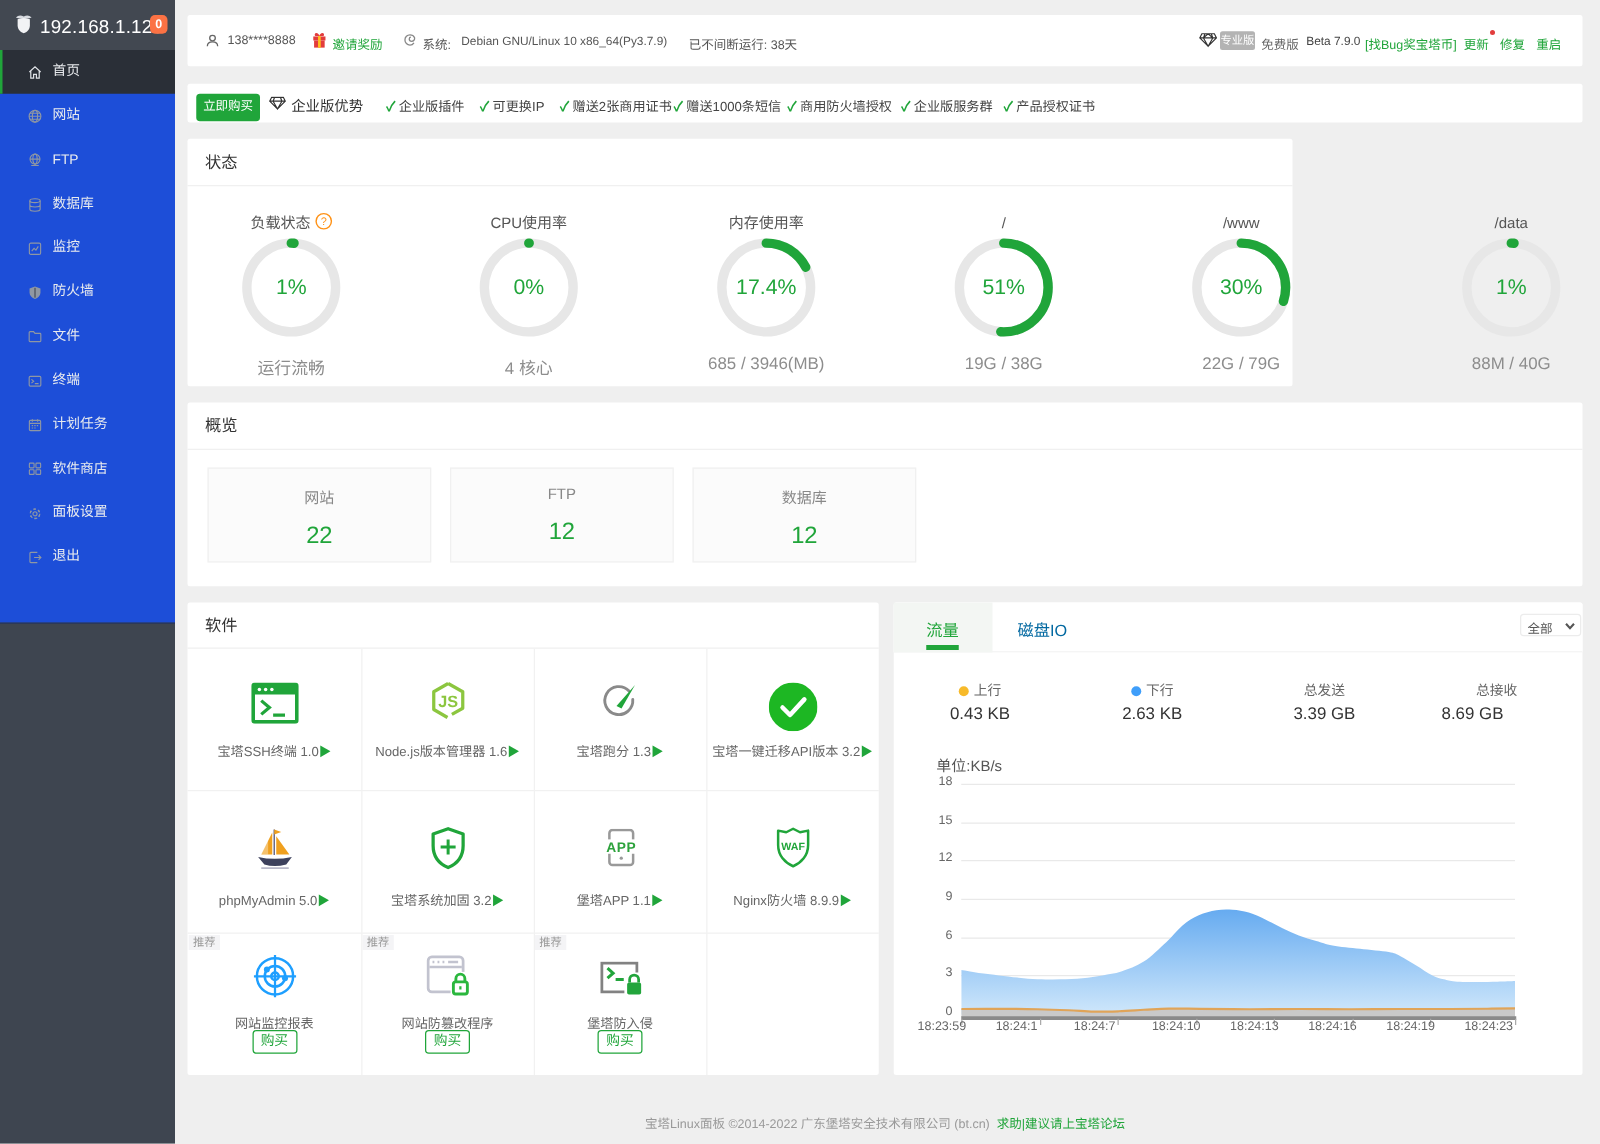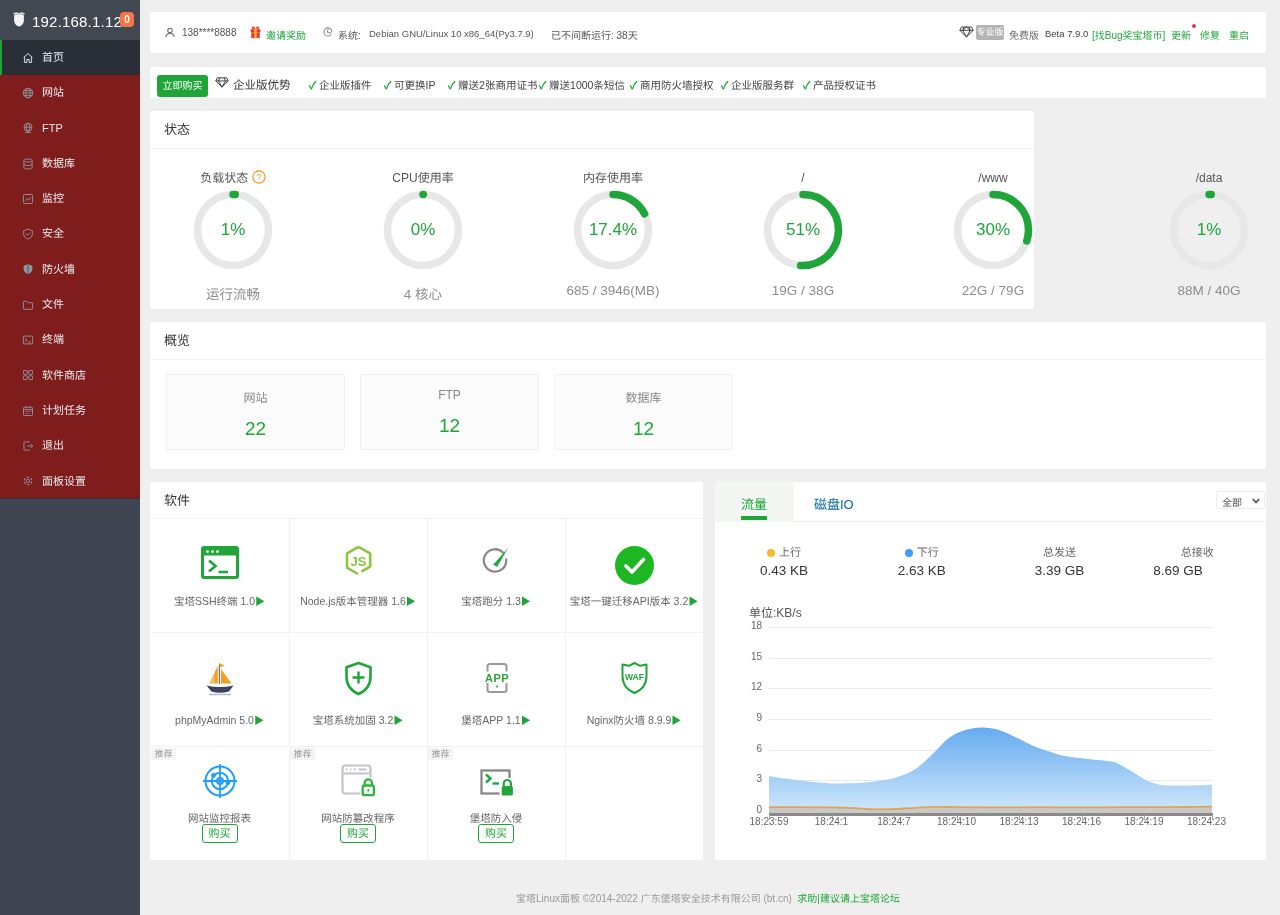--- a/index.html
+++ b/index.html
@@ -6,21 +6,21 @@
 * { margin:0; padding:0; box-sizing:border-box; }
 html,body { width:1280px; height:915px; overflow:hidden; }
 body { font-family:"Liberation Sans", sans-serif; background:#efefef; position:relative; font-size:12px; color:#444; }
 .abs { position:absolute; }
 .panel { position:absolute; background:#fff; border-radius:2px; }
 .ptitle { position:absolute; left:0; top:0; right:0; height:38px; line-height:38px; padding-left:14px; font-size:13px; color:#333; border-bottom:1px solid #f0f0f0; }
 .green { color:#20a53a; }
 
 #sidebar { position:absolute; left:0; top:0; width:140px; height:915px; background:#3e4550; }
 #sidehead { position:absolute; left:0; top:0; width:140px; height:40px; background:#424851; }
-#menu { position:absolute; left:0; top:40px; width:140px; height:459px; background:#7f1d1d; border-bottom:1px solid #2e333b; }
+#menu { position:absolute; left:0; top:40px; width:140px; height:459px; background:#1d4ed8; border-bottom:1px solid #2e333b; }
 .mitem { position:relative; height:35.3px; line-height:35.3px; padding-left:42px; color:#e9ebee; font-size:11px; }
 .mitem svg { position:absolute; left:22px; top:50%; margin-top:-6px; }
 .mitem.active { background:#2a2f37; border-left:2px solid #20a53a; padding-left:40px; }
 .mitem.active svg { left:20px; }
 
 .gcol { position:absolute; width:140px; text-align:center; }
 .glabel { font-size:12px; color:#555; height:18px; line-height:18px; }
 .gval { position:absolute; width:100%; top:51px; font-size:17px; color:#20a53a; text-align:center; }
 .gsub { position:absolute; width:140%; left:-20%; top:101.5px; font-size:13.5px; color:#8d8d8d; text-align:center; white-space:nowrap;margin-top:12px; }
 
@@ -32,21 +32,21 @@
 .sname { position:absolute; width:100%; text-align:center; font-size:10.5px; color:#666; white-space:nowrap; }
 .play { color:#20a53a; font-size:10px; }
 .buy { position:absolute; left:50%; transform:translateX(-50%); top:78px; width:36px; height:19px; line-height:17px; border:1px solid #20a53a; border-radius:3px; color:#20a53a; font-size:11px; background:#fff; text-align:center; }
 .rectag { position:absolute; left:1px; top:2px; width:25px; height:12px; line-height:12px; text-align:center; font-size:9px; color:#999; background:#f4f4f6; }
 
 .legl { position:absolute; top:543px; width:138px; text-align:center; font-size:11px; color:#666; }
 .legv { position:absolute; top:563px; width:138px; text-align:center; font-size:13.5px; color:#333; }
 .dot { display:inline-block; width:8px; height:8px; border-radius:50%; margin-right:4px; vertical-align:-1px; }
 .gl { position:absolute; left:769px; width:443px; height:1px; background:#e9e9e9; }
 .ylab { position:absolute; width:30px; text-align:right; font-size:10px; color:#666; }
-.xlab { position:absolute; top:816px; width:70px; text-align:center; font-size:10px; color:#666; }
+.xlab { position:absolute; top:816px; width:70px; text-align:left; font-size:10px; color:#666; }
 </style>
 </head>
 <body>
 
 <div id="sidebar">
   <div id="sidehead">
     <svg class="abs" style="left:12px;top:11px" width="14" height="17" viewBox="0 0 20 24">
       <path d="M10 4 L17 6 V13 C17 18 13.5 21 10 22 C6.5 21 3 18 3 13 V6 Z" fill="#f2f3f5"></path>
       <path d="M1 4 Q5 0 10 3 Q15 0 19 4 Q15 6 10 4.6 Q5 6 1 4Z" fill="#d8dbe0"></path>
     </svg>
@@ -68,53 +68,49 @@
           <path d="M2.7 7 H13.3 M4 13.8 H12 M8 12.3 V13.8"></path>
         </svg>FTP</div>
     <div class="mitem"><svg width="12" height="12" viewBox="0 0 16 16" fill="none" stroke="#8f97a3" stroke-width="1.2">
           <ellipse cx="8" cy="3.4" rx="5.5" ry="2.1"></ellipse>
           <path d="M2.5 3.4 V12.6 C2.5 13.8 5 14.7 8 14.7 C11 14.7 13.5 13.8 13.5 12.6 V3.4 M2.5 8 C2.5 9.2 5 10.1 8 10.1 C11 10.1 13.5 9.2 13.5 8"></path>
         </svg>数据库</div>
     <div class="mitem"><svg width="12" height="12" viewBox="0 0 16 16" fill="none" stroke="#8f97a3" stroke-width="1.2">
           <rect x="2" y="2" width="12" height="12" rx="1.5"></rect>
           <path d="M4.5 10.5 L7 7.5 L9 9.5 L11.5 5.5"></path>
         </svg>监控</div>
-    <div class="mitem"><svg width="12" height="12" viewBox="0 0 16 16" fill="none" stroke="#8f97a3" stroke-width="1.2">
-          <path d="M8 1.5 L13.8 3.6 V8 C13.8 11.5 11.3 13.7 8 14.8 C4.7 13.7 2.2 11.5 2.2 8 V3.6 Z"></path>
-          <path d="M5.5 7.8 L7.3 9.6 L10.5 6.2"></path>
-        </svg>安全</div>
     <div class="mitem"><svg width="12" height="12" viewBox="0 0 16 16">
           <path d="M8 1.5 L13.8 3.6 V8 C13.8 11.5 11.3 13.7 8 14.8 C4.7 13.7 2.2 11.5 2.2 8 V3.6 Z" fill="#8f97a3"></path>
           <path d="M8 3 V13.5" stroke="#333942" stroke-width="1"></path>
         </svg>防火墙</div>
     <div class="mitem"><svg width="12" height="12" viewBox="0 0 16 16" fill="none" stroke="#8f97a3" stroke-width="1.2">
           <path d="M1.8 4 V12.8 C1.8 13.3 2.2 13.7 2.7 13.7 H13.3 C13.8 13.7 14.2 13.3 14.2 12.8 V5.8 C14.2 5.3 13.8 4.9 13.3 4.9 H8 L6.5 3.1 H2.7 C2.2 3.1 1.8 3.5 1.8 4 Z"></path>
         </svg>文件</div>
     <div class="mitem"><svg width="12" height="12" viewBox="0 0 16 16" fill="none" stroke="#8f97a3" stroke-width="1.2">
           <rect x="1.8" y="2.8" width="12.4" height="10.4" rx="1.2"></rect>
           <path d="M4.2 6 L6.6 8 L4.2 10 M7.8 10.5 H11.8"></path>
         </svg>终端</div>
+    <div class="mitem"><svg width="12" height="12" viewBox="0 0 16 16" fill="none" stroke="#8f97a3" stroke-width="1.2">
+          <rect x="2" y="3" width="12" height="11" rx="1.2"></rect>
+          <path d="M2 6.2 H14 M5.2 1.8 V4.4 M10.8 1.8 V4.4 M4.5 8.7 H6 M7.2 8.7 H8.7 M9.9 8.7 H11.4 M4.5 11.2 H6 M7.2 11.2 H8.7"></path>
+        </svg>计划任务</div>
     <div class="mitem"><svg width="12" height="12" viewBox="0 0 16 16" fill="none" stroke="#8f97a3" stroke-width="1.2">
           <rect x="2" y="2" width="5" height="5" rx="0.8"></rect>
           <rect x="9" y="2" width="5" height="5" rx="0.8"></rect>
           <rect x="2" y="9" width="5" height="5" rx="0.8"></rect>
           <rect x="9" y="9" width="5" height="5" rx="0.8"></rect>
         </svg>软件商店</div>
     <div class="mitem"><svg width="12" height="12" viewBox="0 0 16 16" fill="none" stroke="#8f97a3" stroke-width="1.2">
-          <rect x="2" y="3" width="12" height="11" rx="1.2"></rect>
-          <path d="M2 6.2 H14 M5.2 1.8 V4.4 M10.8 1.8 V4.4 M4.5 8.7 H6 M7.2 8.7 H8.7 M9.9 8.7 H11.4 M4.5 11.2 H6 M7.2 11.2 H8.7"></path>
-        </svg>计划任务</div>
-    <div class="mitem"><svg width="12" height="12" viewBox="0 0 16 16" fill="none" stroke="#8f97a3" stroke-width="1.2">
-          <path d="M10.5 2.5 H3.5 C3 2.5 2.6 2.9 2.6 3.4 V12.6 C2.6 13.1 3 13.5 3.5 13.5 H10.5 M7 8 H14 M11.8 5.5 L14.3 8 L11.8 10.5"></path>
-        </svg>退出</div>
-    <div class="mitem"><svg width="12" height="12" viewBox="0 0 16 16" fill="none" stroke="#8f97a3" stroke-width="1.2">
           <circle cx="8" cy="8" r="2.2"></circle>
           <path d="M8 1.6 L9.2 3.7 H6.8 Z M8 14.4 L9.2 12.3 H6.8 Z M2.46 4.8 L4.86 4.9 L3.66 6.98 Z M13.54 11.2 L11.14 11.1 L12.34 9.02 Z M2.46 11.2 L3.66 9.02 L4.86 11.1 Z M13.54 4.8 L12.34 6.98 L11.14 4.9 Z" fill="#8f97a3" stroke="none"></path>
           <circle cx="8" cy="8" r="5.1" stroke-dasharray="2.7 2.64"></circle>
         </svg>面板设置</div>
+    <div class="mitem"><svg width="12" height="12" viewBox="0 0 16 16" fill="none" stroke="#8f97a3" stroke-width="1.2">
+          <path d="M10.5 2.5 H3.5 C3 2.5 2.6 2.9 2.6 3.4 V12.6 C2.6 13.1 3 13.5 3.5 13.5 H10.5 M7 8 H14 M11.8 5.5 L14.3 8 L11.8 10.5"></path>
+        </svg>退出</div>
   </div>
 </div>
 
 <div class="panel" style="left:150px;top:12px;width:1116px;height:41px"></div>
 <div id="topbar" style="font-size:10px">
   <svg class="abs" style="left:164px;top:26px" width="12" height="13" viewBox="0 0 16 16" fill="none" stroke="#666" stroke-width="1.4">
       <circle cx="8" cy="5.3" r="3"></circle>
       <path d="M2.5 14 C2.5 10.8 5 9.3 8 9.3 C11 9.3 13.5 10.8 13.5 14"></path>
     </svg>
   <span class="abs" style="left:182px;top:27px;color:#555">138****8888</span>

